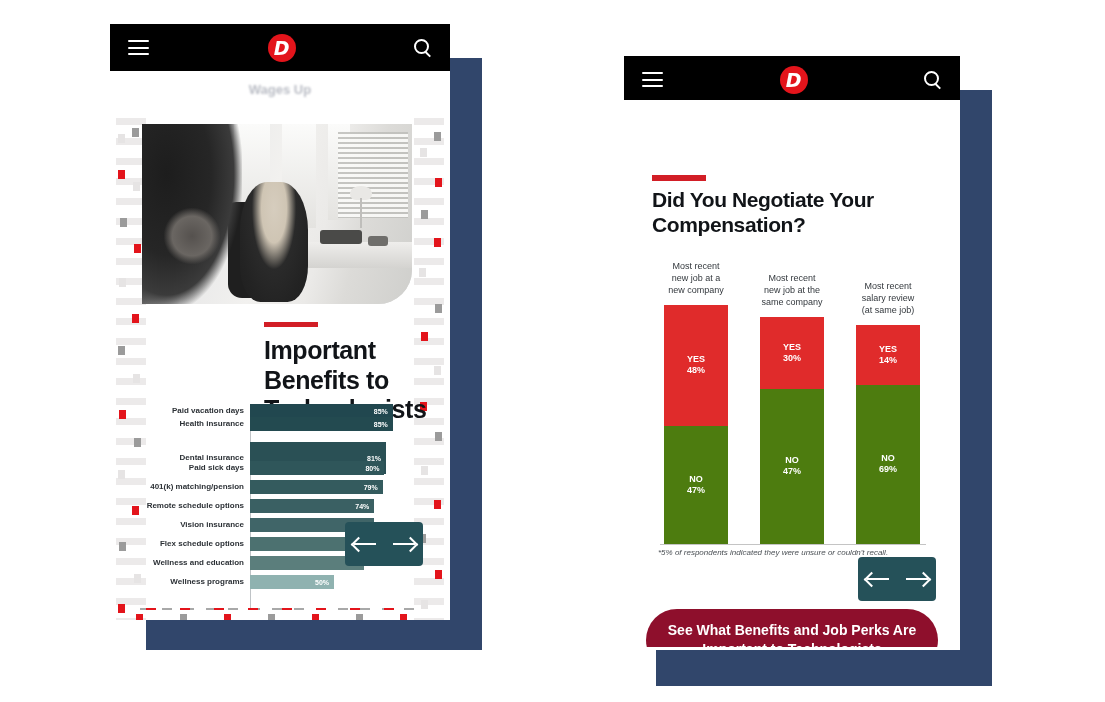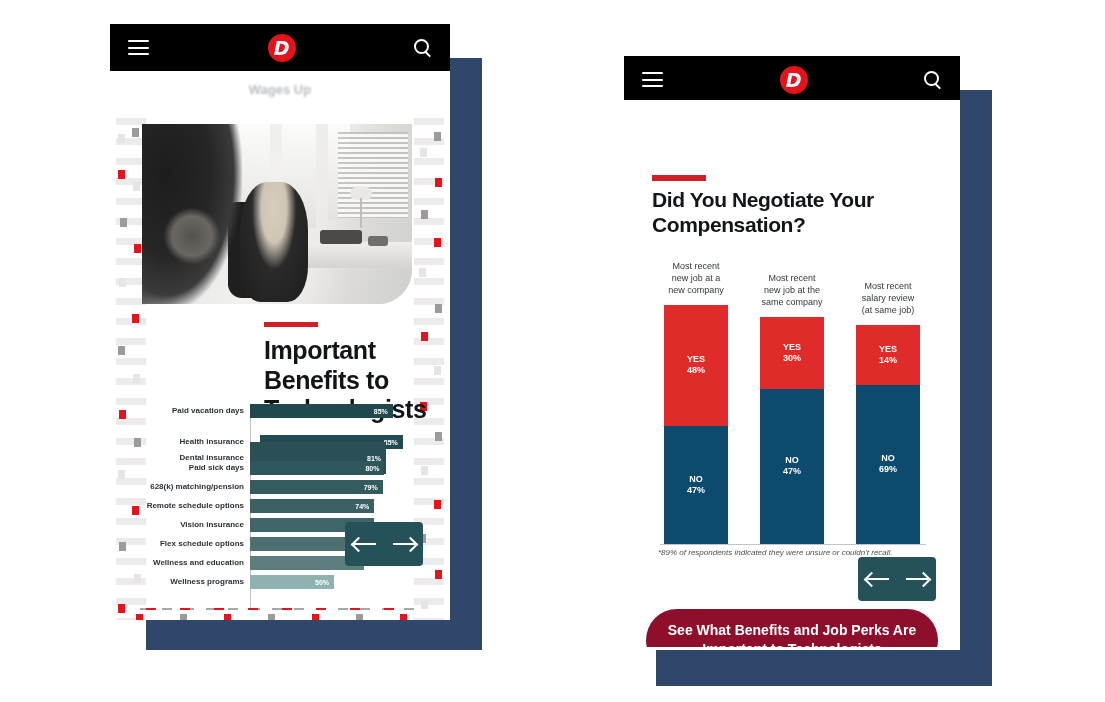--- a/index.html
+++ b/index.html
@@ -261,21 +261,21 @@
     text-align: center;
     font-weight: 700;
     display: flex;
     flex-direction: column;
     align-items: center;
     justify-content: center;
     line-height: 1.25;
     box-sizing: border-box;
   }
   .seg-yes { background: #e02b2b; }
-  .seg-no  { background: #0c4a6e; }
+  .seg-no  { background: #4d7c0f; }
 
   .footnote {
     position: absolute;
     color: #4a4f54;
     font-style: italic;
     white-space: nowrap;
   }
 
   .cta {
     position: absolute;
@@ -428,40 +428,40 @@
 
       <div class="hchart" style="left:140px; top:294px; width:168px; height:204px;">
         <div class="axis"></div>
 
         <div class="hrow" style="top:0px;   height:14px; width:100%;">
           <span class="hlabel" style="font-size:8px; line-height:14px;">Paid vacation days</span>
           <div class="hbar" style="width:85%; background:#21474f;">
             <span class="hval" style="font-size:7px;">85%</span>
           </div>
         </div>
-        <div class="hrow" style="top:31px;  height:14px; width:100%;padding-left:10px;">
+        <div class="hrow" style="top:13px;  height:14px; width:100%;">
           <span class="hlabel" style="font-size:8px; line-height:14px;">Health insurance</span>
           <div class="hbar" style="width:85%; background:#234a50;">
             <span class="hval" style="font-size:7px;">85%</span>
           </div>
         </div>
         <div class="hrow" style="top:38px;  height:32px; width:100%;">
           <span class="hlabel" style="font-size:8px; line-height:14px;">Dental insurance</span>
           <div class="hbar" style="width:81%; background:#2a5055;">
             <span class="hval" style="font-size:7px;">81%</span>
           </div>
         </div>
         <div class="hrow" style="top:57px;  height:14px; width:100%;">
           <span class="hlabel" style="font-size:8px; line-height:14px;">Paid sick days</span>
           <div class="hbar" style="width:80%; background:#2f565a;">
             <span class="hval" style="font-size:7px;">80%</span>
           </div>
         </div>
         <div class="hrow" style="top:76px;  height:14px; width:100%;">
-          <span class="hlabel" style="font-size:8px; line-height:14px;">628(k) matching/pension</span>
+          <span class="hlabel" style="font-size:8px; line-height:14px;">401(k) matching/pension</span>
           <div class="hbar" style="width:79%; background:#345b5e;">
             <span class="hval" style="font-size:7px;">79%</span>
           </div>
         </div>
         <div class="hrow" style="top:95px;  height:14px; width:100%;">
           <span class="hlabel" style="font-size:8px; line-height:14px;">Remote schedule options</span>
           <div class="hbar" style="width:74%; background:#3a6063;">
             <span class="hval" style="font-size:7px;">74%</span>
           </div>
         </div>
@@ -570,21 +570,21 @@
             <span>YES</span>
             <span>14%</span>
           </div>
           <div class="seg seg-no" style="height:72.6%; font-size:9px;">
             <span>NO</span>
             <span>69%</span>
           </div>
         </div>
       </div>
 
-      <div class="footnote" style="left:34px; top:448px; font-size:8px;">*89% of respondents indicated they were unsure or couldn't recall.</div>
+      <div class="footnote" style="left:34px; top:448px; font-size:8px;">*5% of respondents indicated they were unsure or couldn't recall.</div>
 
       <button class="cta" style="left:22px; top:509px; width:292px; height:62px; font-size:14px;">See What Benefits and Job Perks Are Important to Technologists</button>
     </div>
   </div>
 
   <div class="navpad" style="left:858px; top:557px; width:78px; height:44px;">
     <div class="arrow left">
       <span class="shaft"></span>
         <span class="head"></span>
     </div>

